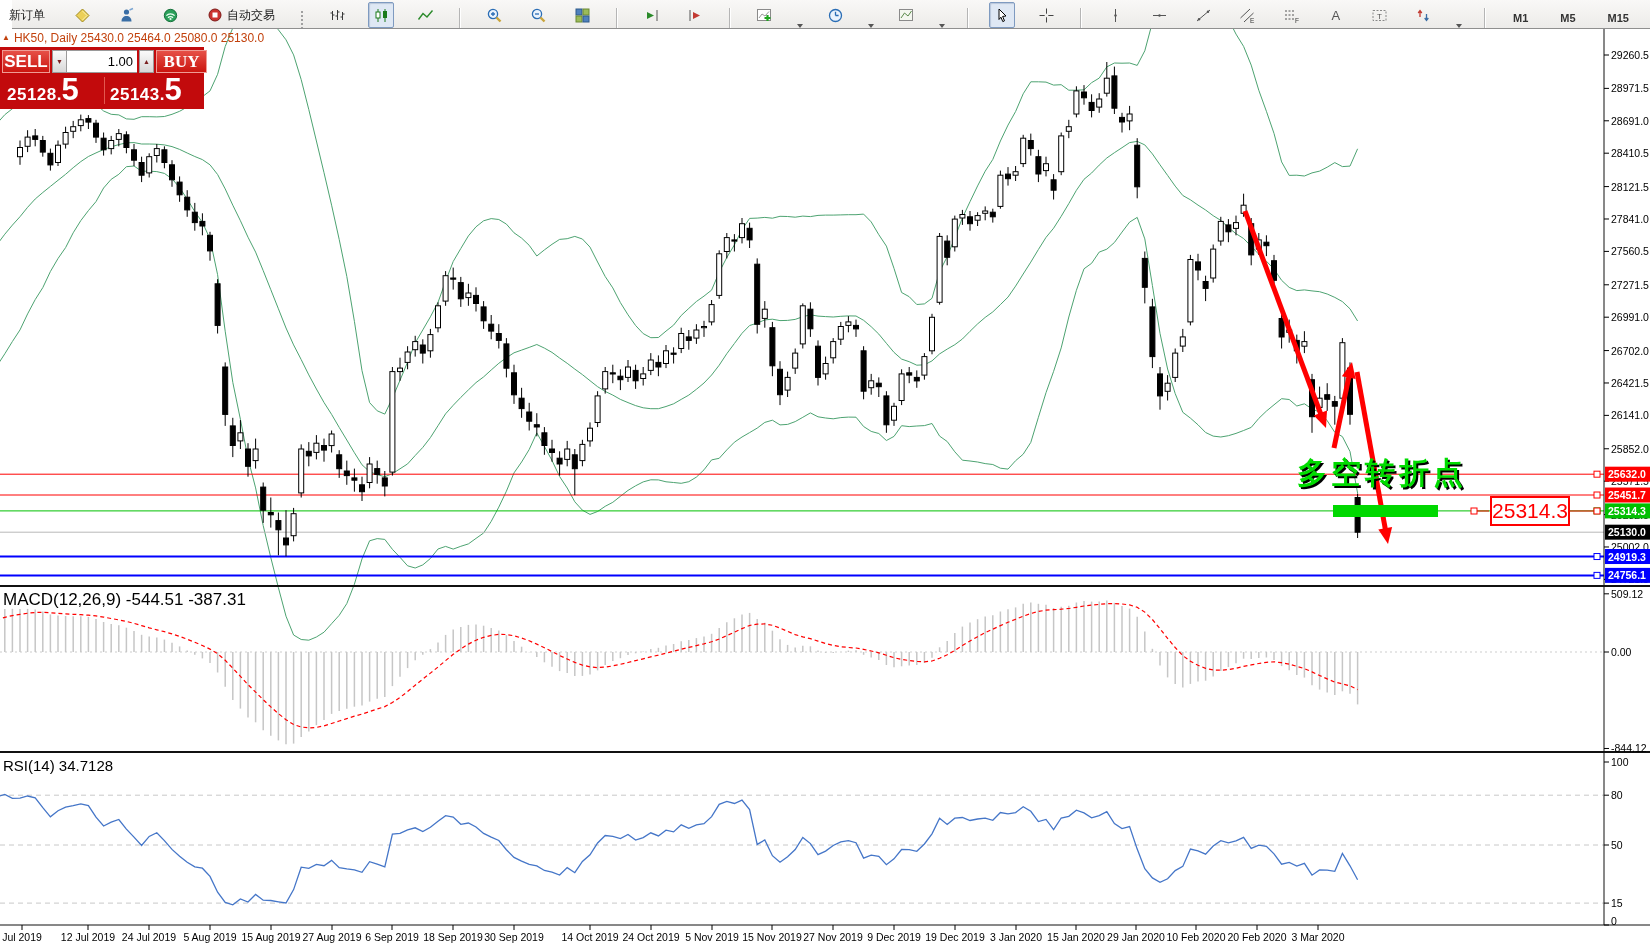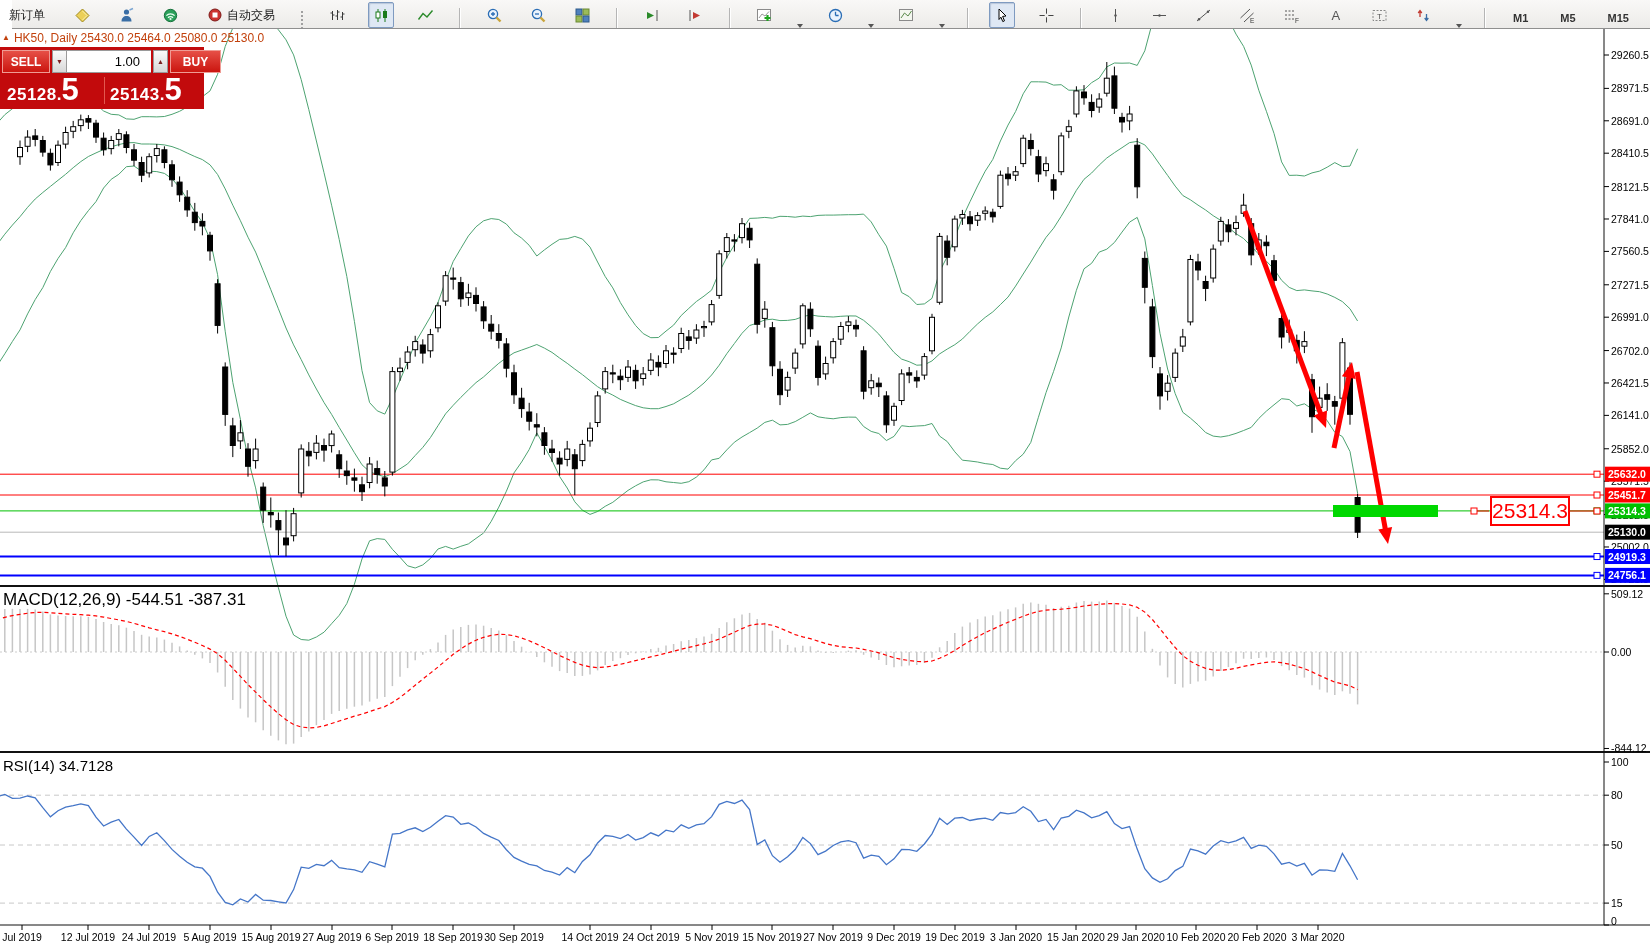--- a/index.html
+++ b/index.html
@@ -22,27 +22,27 @@
   .tf{font-size:11px;font-weight:bold;color:#333;padding:3px 5px;margin:0 2px;border:1px solid transparent;flex:none;}
   .tf.active{background:#fcfcfc;border:1px solid #8f8f8f;box-shadow:inset 1px 1px 1px #c9c9c9;}
   .spacer{flex:1;}
   
   #chart-title{position:absolute;left:2px;top:31px;font-size:12px;color:#c2410c;z-index:6;white-space:nowrap;}
   #chart-title .mark{font-size:8px;vertical-align:2px;margin-right:4px;}
   
   #trade-widget{position:absolute;left:0;top:47px;width:204px;height:62px;background:#c20a0c;z-index:7;}
   #trade-widget .row{position:absolute;left:2px;top:3px;display:flex;align-items:stretch;height:23px;}
   .tw-btn{background:linear-gradient(#e65047,#cb150f);border:1px solid #ef9b94;color:#fff;
-    font-size:12px;font-weight:bold;display:flex;align-items:center;justify-content:center;}
+    font-size:17px;font-weight:bold;display:flex;align-items:center;justify-content:center;}
   #sell-btn{width:46px;}
-  #buy-btn{width:49px;}
+  #buy-btn{width:49px;font-family:Liberation Serif, serif;}
   .spin{width:13px;background:linear-gradient(#fafafa,#d8d8d8);border:1px solid #9a9a9a;color:#7a2020;
     font-size:7px;display:flex;align-items:center;justify-content:center;margin-left:2px;}
   #vol-input{width:62px;border:1px solid #9a9a9a;border-left:none;border-right:none;
-    font-size:13px;text-align:right;padding:0 11px;color:#000;background:#fff;}
+    font-size:13px;text-align:right;padding:0 4px;color:#000;background:#fff;}
   #buy-btn{margin-left:2px;}
   .bigpx{position:absolute;bottom:4px;display:flex;align-items:baseline;color:#fff;font-weight:bold;margin-top:44px;}
   .bigpx .main{font-size:17px;letter-spacing:0.5px;}
   .bigpx .dot{font-size:17px;}
   .bigpx .frac{font-size:31px;line-height:28px;}
   #bid-block{left:7px;}
   #ask-block{left:110px;}
   #tw-divider{position:absolute;left:104px;top:30px;width:1px;height:27px;background:#e2584f;}
   
   #turn-text{position:absolute;left:1297px;top:453px;font-size:30px;font-weight:bold;color:#00dc00;
@@ -972,16 +972,17 @@
     <div id="tw-divider"></div>
     <div class="bigpx" id="ask-block">
       <span class="main">25143</span>
         <span class="dot">.</span>
         <span class="frac">5</span>
     </div>
   </div>
 
   <div id="macd-label">MACD(12,26,9) -544.51 -387.31</div>
   <div id="rsi-label">RSI(14) 34.7128</div>
+  <div id="turn-text">多空转折点</div>
   <div id="hl-rect"></div>
   <div id="price-flag">25314.3</div>
 
 </div>
 
 </body></html>

